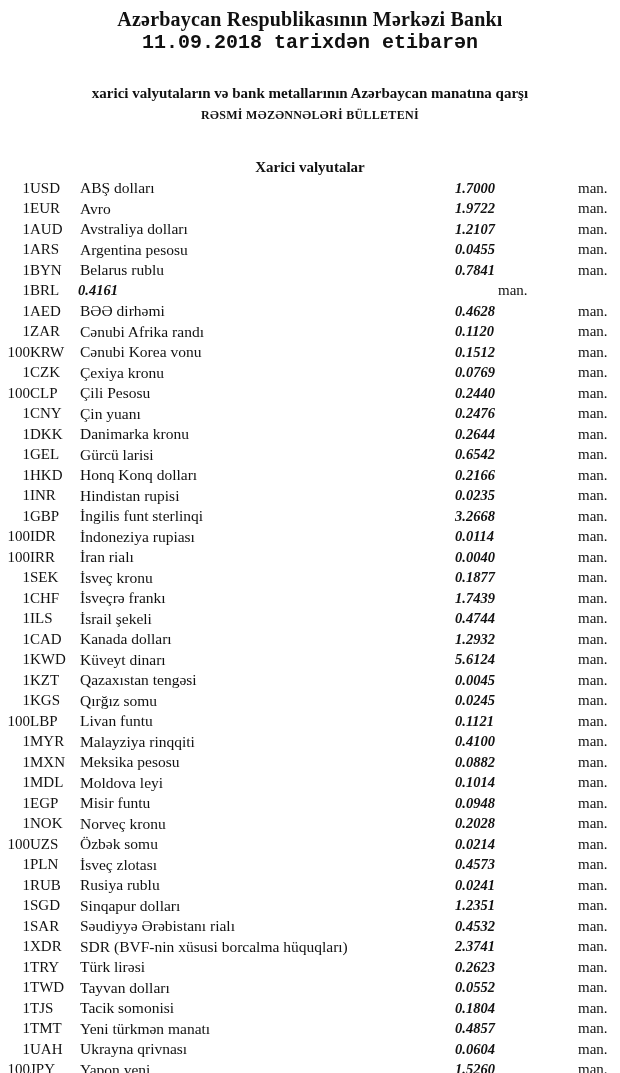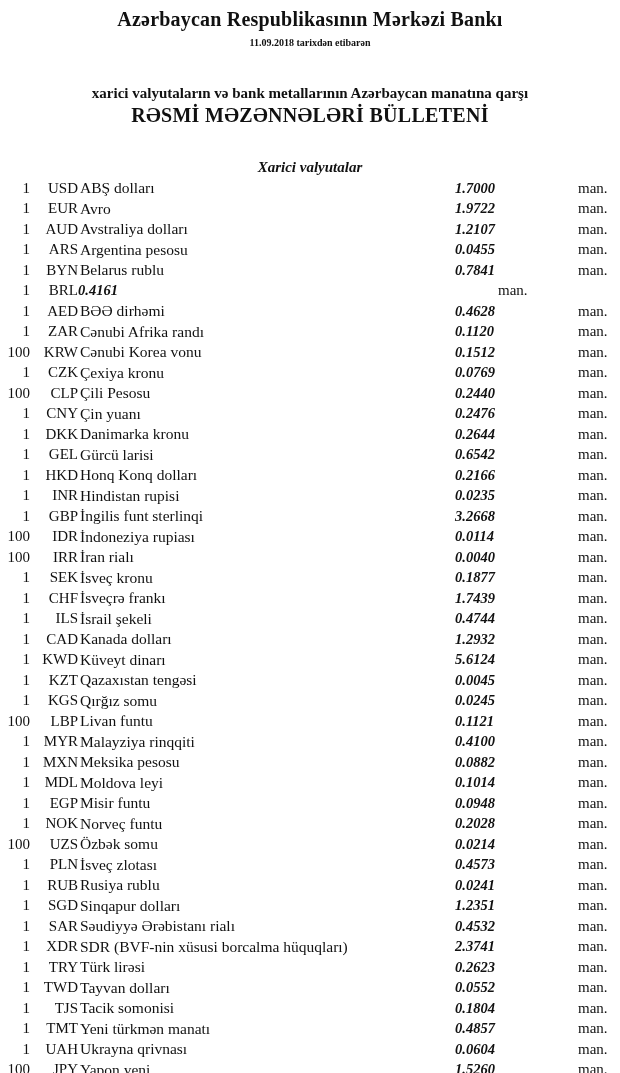--- a/index.html
+++ b/index.html
@@ -12,45 +12,44 @@
     overflow: hidden;
   }
   .page {
     width: 620px;
     height: 797px;
     box-sizing: border-box;
     padding-top: 7px;
   }
   .hdr { text-align: center; font-weight: bold; }
   .bank-name   { font-size: 20px; line-height: 25px; letter-spacing: 0.2px; }
-  .date-line   { font-size: 10px; line-height: 22px; }
+  .date-line   { font-size: 20px; line-height: 22px; font-family: Liberation Mono, monospace; }
   .subtitle    { font-size: 15px; line-height: 22px; margin-top: 28px; }
-  .bulletin    { font-size: 20px; line-height: 22px; letter-spacing: 0.3px; }
+  .bulletin    { font-size: 12px; line-height: 22px; letter-spacing: 0.3px; }
   .section-title {
     text-align: center;
     font-weight: bold;
     font-size: 15px;
     line-height: 22px;
     margin-top: 30px;
-    font-style: italic;
   }
   .rates-table {
     margin-top: 0px;
   }
   .row {
     display: grid;
     grid-template-columns: 26px 48px 1fr 80px 50px;
     box-sizing: border-box;
     padding: 0 35px 0 4px;
     height: 20.5px;
     align-items: center;
     font-size: 15px;
   }
   .cell-qty  { text-align: right;  font-size: 15px; }
-  .cell-code { text-align: right; font-size: 15px; }
+  .cell-code { text-align: left; font-size: 15px; }
   .cell-name { text-align: left;   padding-left: 2px; font-size: 15.5px; white-space: nowrap; }
   .cell-rate { text-align: left;  font-weight: bold; font-style: italic; font-size: 14.5px; }
   .cell-unit { text-align: left;   padding-left: 11px; font-size: 15px; margin-left: 32px; }
 </style>
 </head>
 <body>
 
 <div class="page">
 
   <div class="hdr bank-name">Azərbaycan Respublikasının Mərkəzi Bankı</div>
@@ -304,21 +303,21 @@
       <span class="cell-qty">1</span>
       <span class="cell-code">EGP</span>
       <span class="cell-name">Misir funtu</span>
       <span class="cell-rate">0.0948</span>
       <span class="cell-unit">man.</span>
     </div>
 
     <div class="row">
       <span class="cell-qty">1</span>
       <span class="cell-code">NOK</span>
-      <span class="cell-name">Norveç funtu</span>
+      <span class="cell-name">Norveç kronu</span>
       <span class="cell-rate">0.2028</span>
       <span class="cell-unit">man.</span>
     </div>
 
     <div class="row">
       <span class="cell-qty">100</span>
       <span class="cell-code">UZS</span>
       <span class="cell-name">Özbək somu</span>
       <span class="cell-rate">0.0214</span>
       <span class="cell-unit">man.</span>

